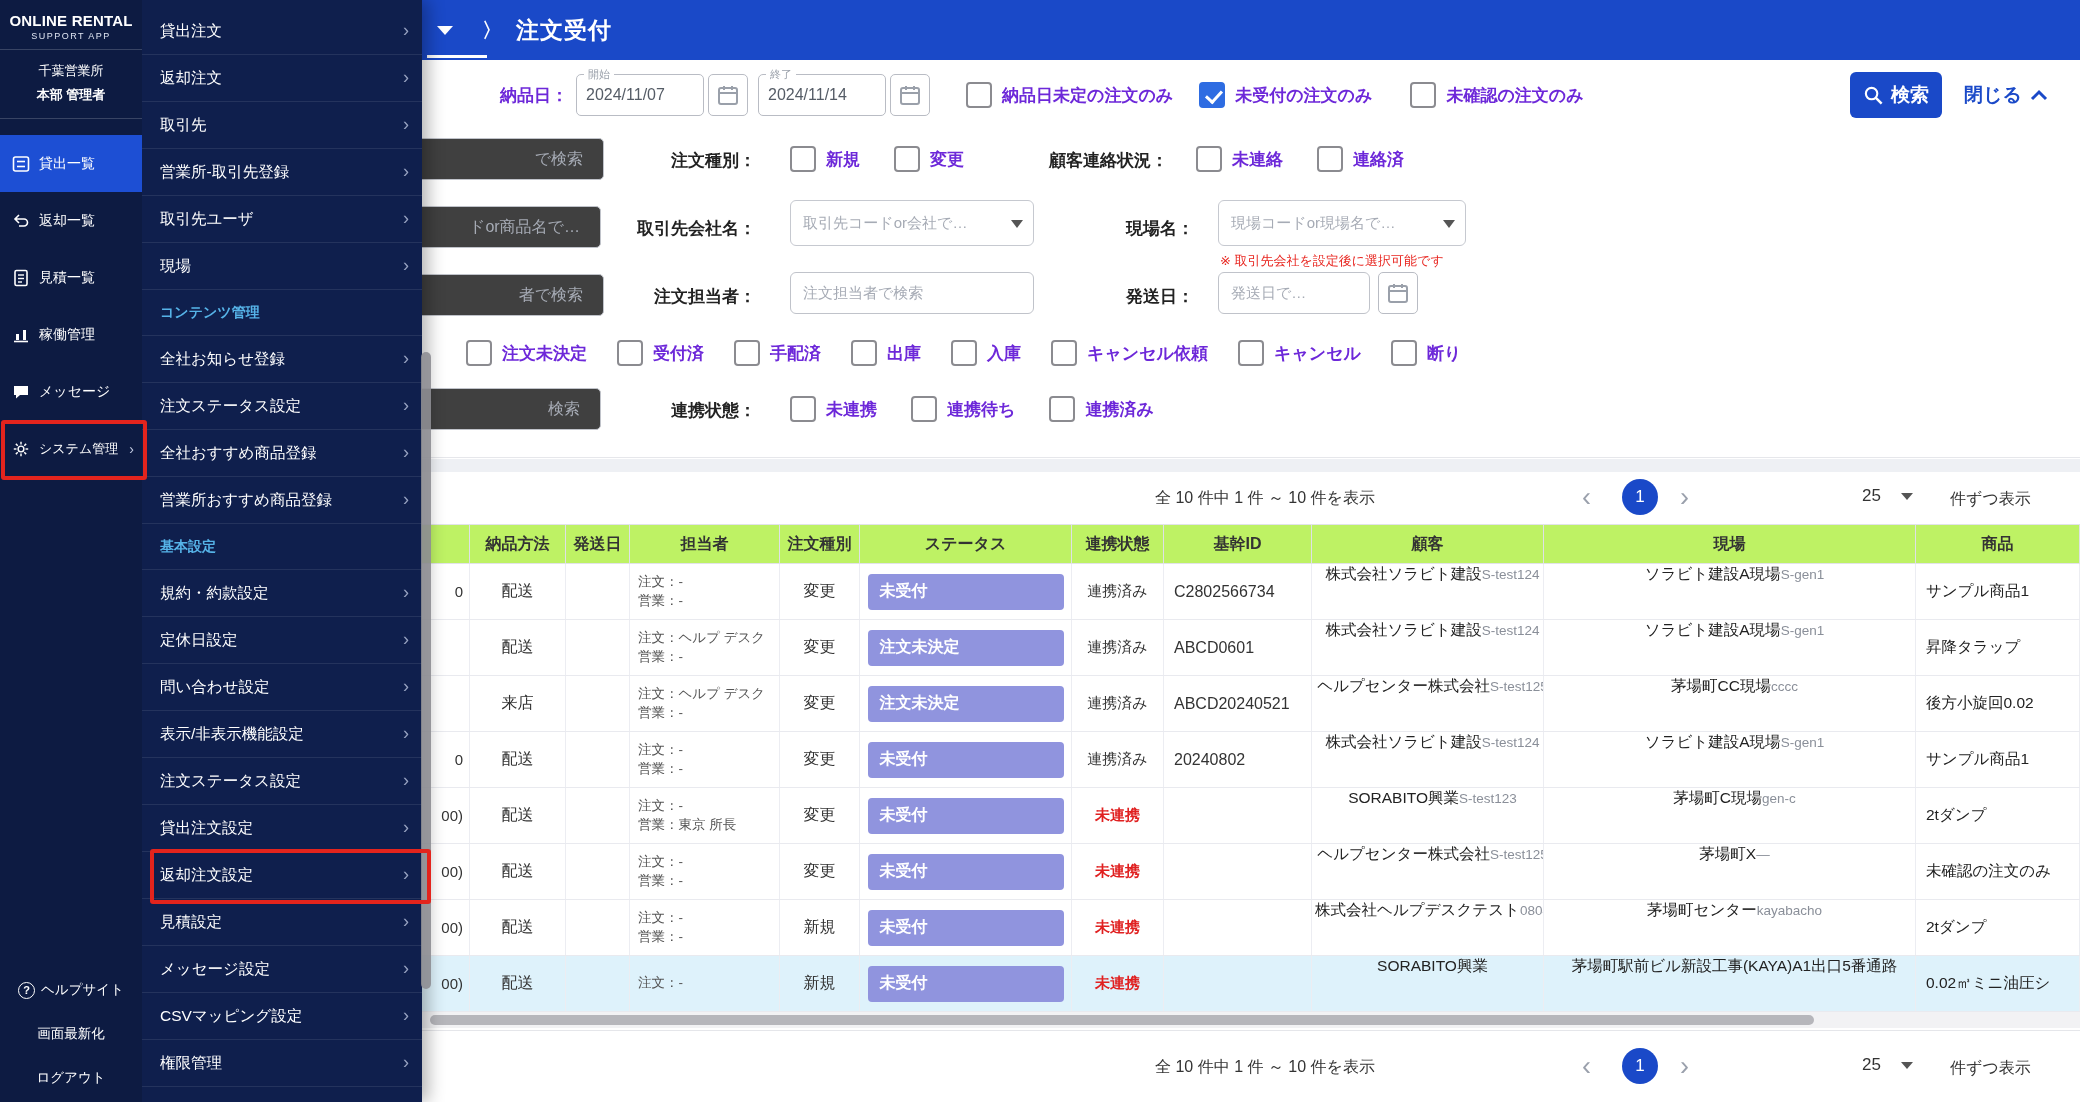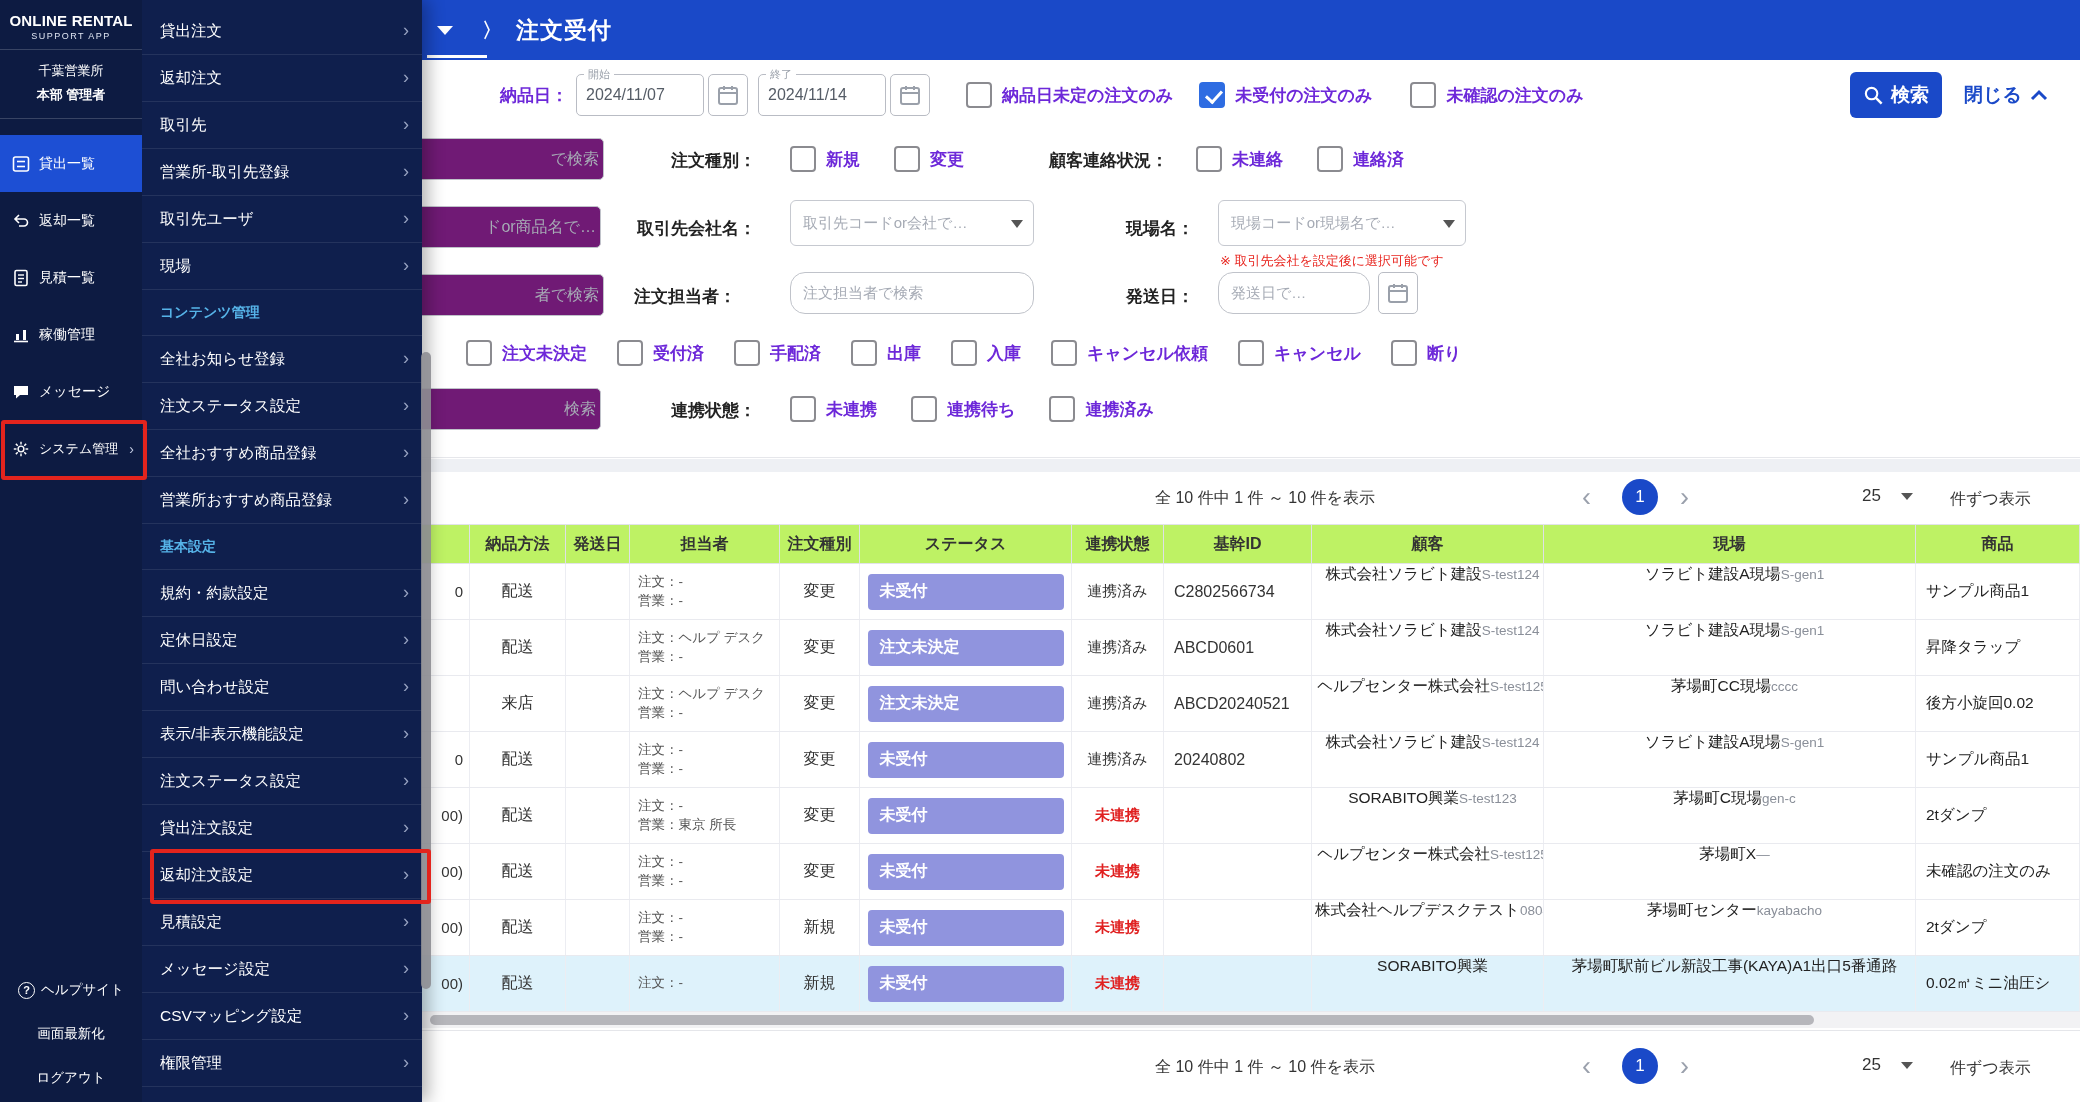--- a/index.html
+++ b/index.html
@@ -19,24 +19,24 @@
   .flabel{font-size:17px;font-weight:bold;color:#6d28d9;white-space:nowrap}
   .flabel-abs{position:absolute;font-size:17px;font-weight:bold;color:#222;text-align:right;white-space:nowrap}
   .frow{position:absolute;display:flex;align-items:center}
   .datebox{position:relative;border:1px solid #b9bcc4;border-radius:5px;height:42px;width:128px;display:flex;align-items:center;padding:0 9px;font-size:16px;color:#555c66;background:#fff}
   .datebox .legend{position:absolute;top:-8px;left:7px;background:#fff;padding:0 4px;font-size:11px;color:#9aa0aa}
   .cal-btn{width:40px;height:42px;border:1px solid #b9bcc4;border-radius:5px;margin-left:4px;display:flex;align-items:center;justify-content:center;background:#fff}
   .cb{width:26px;height:26px;border:2px solid #8b8b90;border-radius:4px;background:#fff;flex:0 0 auto;position:relative}
   .cb.checked{background:#2e6ce2;border-color:#2e6ce2}
   .cb.checked::after{content:"";position:absolute;left:8px;top:3px;width:7px;height:13px;border:solid #fff;border-width:0 3px 3px 0;transform:rotate(42deg)}
   .cbitem{display:flex;align-items:center;gap:10px}
-  .cut-input{position:absolute;height:42px;border:1px solid #c0c3ca;border-radius:5px;background:#701a75;display:flex;align-items:center;justify-content:flex-end;padding-right:4px;color:#a6abb5;font-size:16px;overflow:hidden;white-space:nowrap}
+  .cut-input{position:absolute;height:42px;border:1px solid #c0c3ca;border-radius:5px;background:#404040;display:flex;align-items:center;justify-content:flex-end;padding-right:20px;color:#a6abb5;font-size:16px;overflow:hidden;white-space:nowrap}
   .ddl{position:absolute;height:46px;border:1px solid #c6c9d0;border-radius:6px;background:#fff;display:flex;align-items:center;padding:0 30px 0 12px;color:#a6abb5;font-size:15px;white-space:nowrap;overflow:hidden}
   .ddl::after{content:"";position:absolute;right:10px;top:19px;width:0;height:0;border-left:6px solid transparent;border-right:6px solid transparent;border-top:8px solid #555}
-  .tinput{position:absolute;height:42px;border:1px solid #c0c3ca;border-radius:15px;background:#fff;display:flex;align-items:center;padding:0 12px;color:#a6abb5;font-size:15px;white-space:nowrap;overflow:hidden}
+  .tinput{position:absolute;height:42px;border:1px solid #c0c3ca;border-radius:6px;background:#fff;display:flex;align-items:center;padding:0 12px;color:#a6abb5;font-size:15px;white-space:nowrap;overflow:hidden}
   .site-note{position:absolute;left:1220px;top:192px;font-size:13px;color:#e8251f;white-space:nowrap}
   .search-btn{position:absolute;left:1850px;top:12px;width:92px;height:46px;background:#1a49c8;border-radius:6px;color:#fff;font-weight:bold;font-size:19px;display:flex;align-items:center;justify-content:center;gap:7px;cursor:pointer}
   .close-link{position:absolute;left:1964px;top:12px;height:46px;display:flex;align-items:center;gap:8px;color:#1a49c8;font-weight:bold;font-size:19px;cursor:pointer}
 
   
   .divider-band{position:absolute;left:0;top:459px;width:2080px;height:13px;background:#eef0f4;z-index:1}
   .pagebar{position:absolute;left:422px;width:1658px;height:50px;background:#fff;z-index:1}
   .pb-count{position:absolute;left:733px;top:16px;font-size:16px;color:#333;white-space:nowrap}
   .pg-chev{position:absolute;top:11px;font-size:27px;color:#9aa0ac;line-height:28px;cursor:pointer}
   .page-circle{position:absolute;top:7px;width:36px;height:36px;border-radius:50%;background:#1a49c8;color:#fff;display:flex;align-items:center;justify-content:center;font-size:17px;cursor:pointer}
@@ -204,21 +204,21 @@
     </div>
     <span class="flabel-abs" style="left:1040px;width:154px;top:157px">現場名：</span>
     <div class="ddl" style="left:1218px;top:140px;width:248px">
       <span>現場コードor現場名で…</span>
     </div>
     <div class="site-note">※ 取引先会社を設定後に選択可能です</div>
 
     <div class="cut-input" style="left:330px;top:214px;width:274px">
       <span>者で検索</span>
     </div>
-    <span class="flabel-abs" style="left:560px;width:176px;top:225px">注文担当者：</span>
+    <span class="flabel-abs" style="left:580px;width:176px;top:225px">注文担当者：</span>
     <div class="tinput" style="left:790px;top:212px;width:244px">
       <span>注文担当者で検索</span>
     </div>
     <span class="flabel-abs" style="left:1060px;width:134px;top:225px">発送日：</span>
     <div class="tinput" style="left:1218px;top:212px;width:152px">
       <span>発送日で…</span>
     </div>
     <div class="cal-btn" style="position:absolute;left:1374px;top:212px">
       <svg width="24" height="24" viewBox="0 0 24 24">
           <rect x="3" y="5" width="18" height="16" rx="2" fill="none" stroke="#9aa0aa" stroke-width="2"></rect>

